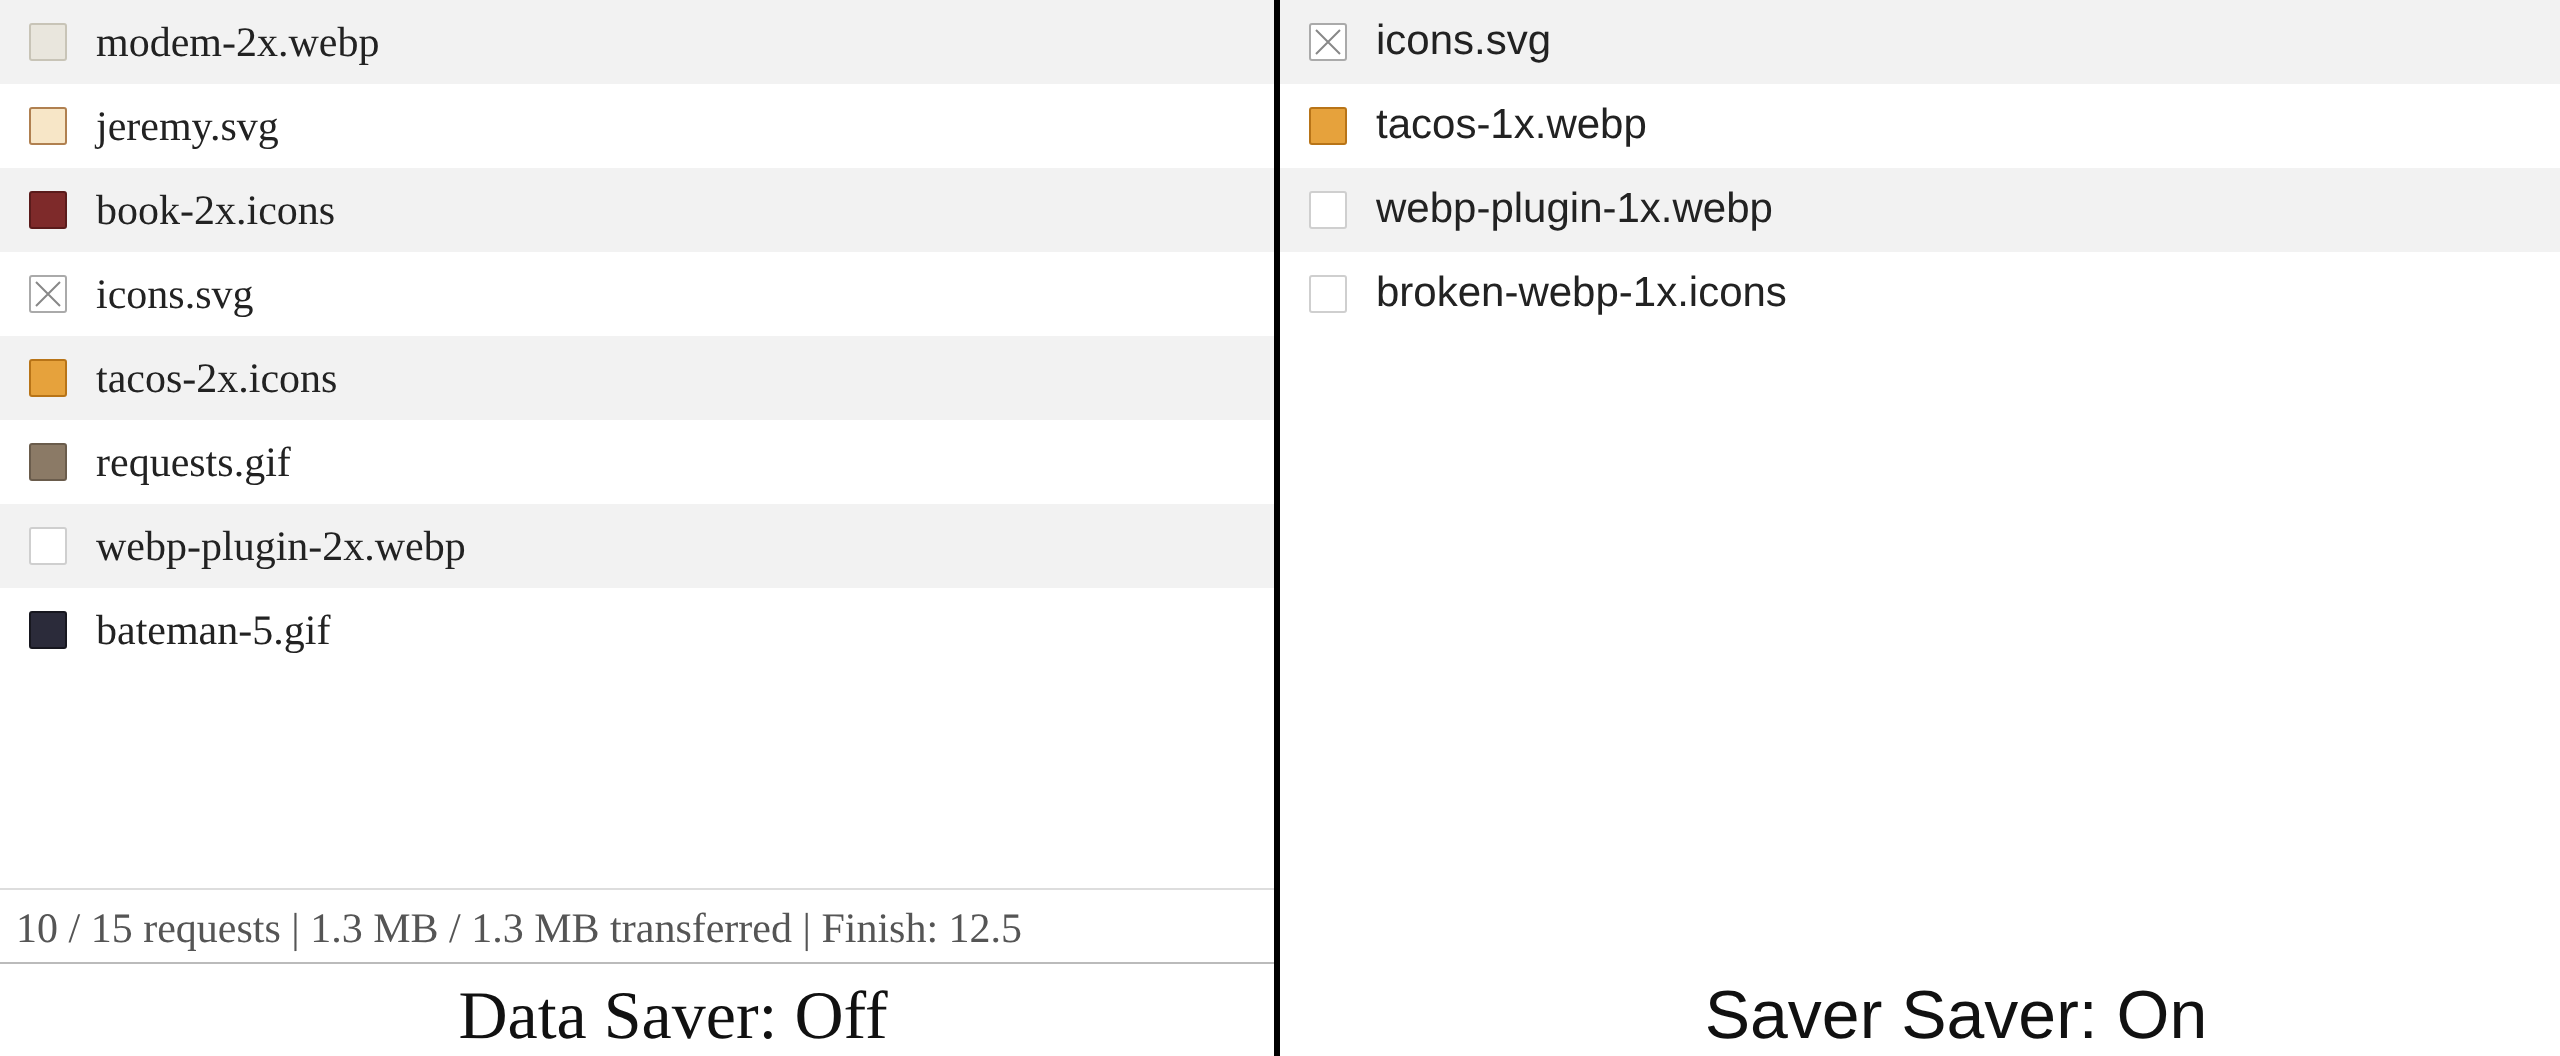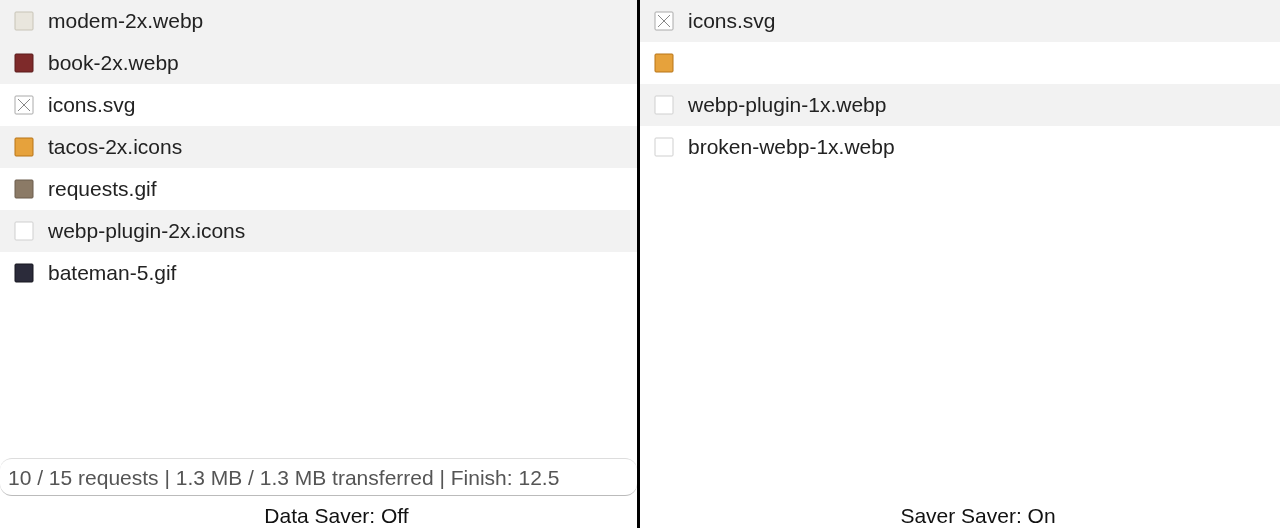--- a/index.html
+++ b/index.html
@@ -1,45 +1,51 @@
 <!DOCTYPE html>
 <html><head>
 <meta charset="utf-8">
 <style>
   * { box-sizing: border-box; margin: 0; padding: 0; }
   html, body { width: 1280px; height: 528px; font-family: "Helvetica Neue", Arial, sans-serif; background: #ffffff; overflow: hidden; }
   .container { display: flex; width: 100%; height: 100%; }
   .panel { width: 50%; display: flex; flex-direction: column; position: relative; }
-  .panel.left { border-right: 3px solid #000; }
+  .panel.left { border-right: 3px solid #000; font-family: Liberation Serif, serif; }
   .list { flex: 1; overflow: hidden; }
   .row { display: flex; align-items: center; height: 42px; padding-left: 14px; font-size: 21px; color: #222; }
   .row.alt { background: #f2f2f2; }
   .icon { width: 20px; height: 20px; margin-right: 14px; flex-shrink: 0; }
-  .status { height: 38px; line-height: 38px; padding: 0 8px; font-size: 21px; color: #555; white-space: nowrap; overflow: hidden; border-top: 1px solid #ddd; border-bottom: 1px solid #bbb; background: #fff; border-radius: 12px; }
-  .caption { text-align: center; font-size: 21px; color: #111; padding-top: 8px; padding-left: 36px; }
+  .status { height: 38px; line-height: 38px; padding: 0 8px; font-size: 21px; color: #555; white-space: nowrap; overflow: hidden; border-top: 1px solid #ddd; border-bottom: 1px solid #bbb; background: #fff; }
+  .caption { text-align: center; font-size: 34px; color: #111; padding-top: 8px; padding-left: 36px; }
 </style>
 </head>
 <body>
 
 <div class="container">
 
   <div class="panel left">
     <div class="list">
 
       <div class="row alt">
         <svg class="icon" viewBox="0 0 20 20">
             <rect x="1" y="1" width="18" height="18" rx="1" fill="#e9e6dd" stroke="#c8c4b7" stroke-width="1"></rect>
           </svg>
         <span>modem-2x.webp</span>
       </div>
+      <div class="row">
+        <svg class="icon" viewBox="0 0 20 20">
+            <rect x="1" y="1" width="18" height="18" rx="1" fill="#f7e6c7" stroke="#b08050" stroke-width="1"></rect>
+          </svg>
+        <span>jeremy.svg</span>
+      </div>
       <div class="row alt">
         <svg class="icon" viewBox="0 0 20 20">
             <rect x="1" y="1" width="18" height="18" rx="1" fill="#7e2a2a" stroke="#5a1b1b" stroke-width="1"></rect>
           </svg>
-        <span>book-2x.webp</span>
+        <span>book-2x.icons</span>
       </div>
       <div class="row">
         <svg class="icon" viewBox="0 0 20 20">
             <rect x="1" y="1" width="18" height="18" rx="1" fill="#ffffff" stroke="#aaaaaa" stroke-width="1"></rect>
             <path d="M4 4 L16 16 M4 16 L16 4" stroke="#888" stroke-width="1"></path>
           </svg>
         <span>icons.svg</span>
       </div>
       <div class="row alt">
         <svg class="icon" viewBox="0 0 20 20">
@@ -50,21 +56,21 @@
       <div class="row">
         <svg class="icon" viewBox="0 0 20 20">
             <rect x="1" y="1" width="18" height="18" rx="1" fill="#8b7a66" stroke="#6a5c4c" stroke-width="1"></rect>
           </svg>
         <span>requests.gif</span>
       </div>
       <div class="row alt">
         <svg class="icon" viewBox="0 0 20 20">
             <rect x="1" y="1" width="18" height="18" rx="1" fill="#ffffff" stroke="#cfcfcf" stroke-width="1"></rect>
           </svg>
-        <span>webp-plugin-2x.icons</span>
+        <span>webp-plugin-2x.webp</span>
       </div>
       <div class="row">
         <svg class="icon" viewBox="0 0 20 20">
             <rect x="1" y="1" width="18" height="18" rx="1" fill="#2b2b3a" stroke="#17171f" stroke-width="1"></rect>
           </svg>
         <span>bateman-5.gif</span>
       </div>
     </div>
     <div class="status">10 / 15 requests | 1.3 MB / 1.3 MB transferred | Finish: 12.5</div>
     <div class="caption">Data Saver: Off</div>
@@ -76,30 +82,31 @@
         <svg class="icon" viewBox="0 0 20 20">
             <rect x="1" y="1" width="18" height="18" rx="1" fill="#ffffff" stroke="#aaaaaa" stroke-width="1"></rect>
             <path d="M4 4 L16 16 M4 16 L16 4" stroke="#888" stroke-width="1"></path>
           </svg>
         <span>icons.svg</span>
       </div>
       <div class="row">
         <svg class="icon" viewBox="0 0 20 20">
             <rect x="1" y="1" width="18" height="18" rx="1" fill="#e6a23c" stroke="#b87417" stroke-width="1"></rect>
           </svg>
+        <span>tacos-1x.webp</span>
       </div>
       <div class="row alt">
         <svg class="icon" viewBox="0 0 20 20">
             <rect x="1" y="1" width="18" height="18" rx="1" fill="#ffffff" stroke="#cfcfcf" stroke-width="1"></rect>
           </svg>
         <span>webp-plugin-1x.webp</span>
       </div>
       <div class="row">
         <svg class="icon" viewBox="0 0 20 20">
             <rect x="1" y="1" width="18" height="18" rx="1" fill="#ffffff" stroke="#cfcfcf" stroke-width="1"></rect>
           </svg>
-        <span>broken-webp-1x.webp</span>
+        <span>broken-webp-1x.icons</span>
       </div>
     </div>
     <div class="caption">Saver Saver: On</div>
   </div>
 
 </div>
 
 </body></html>

